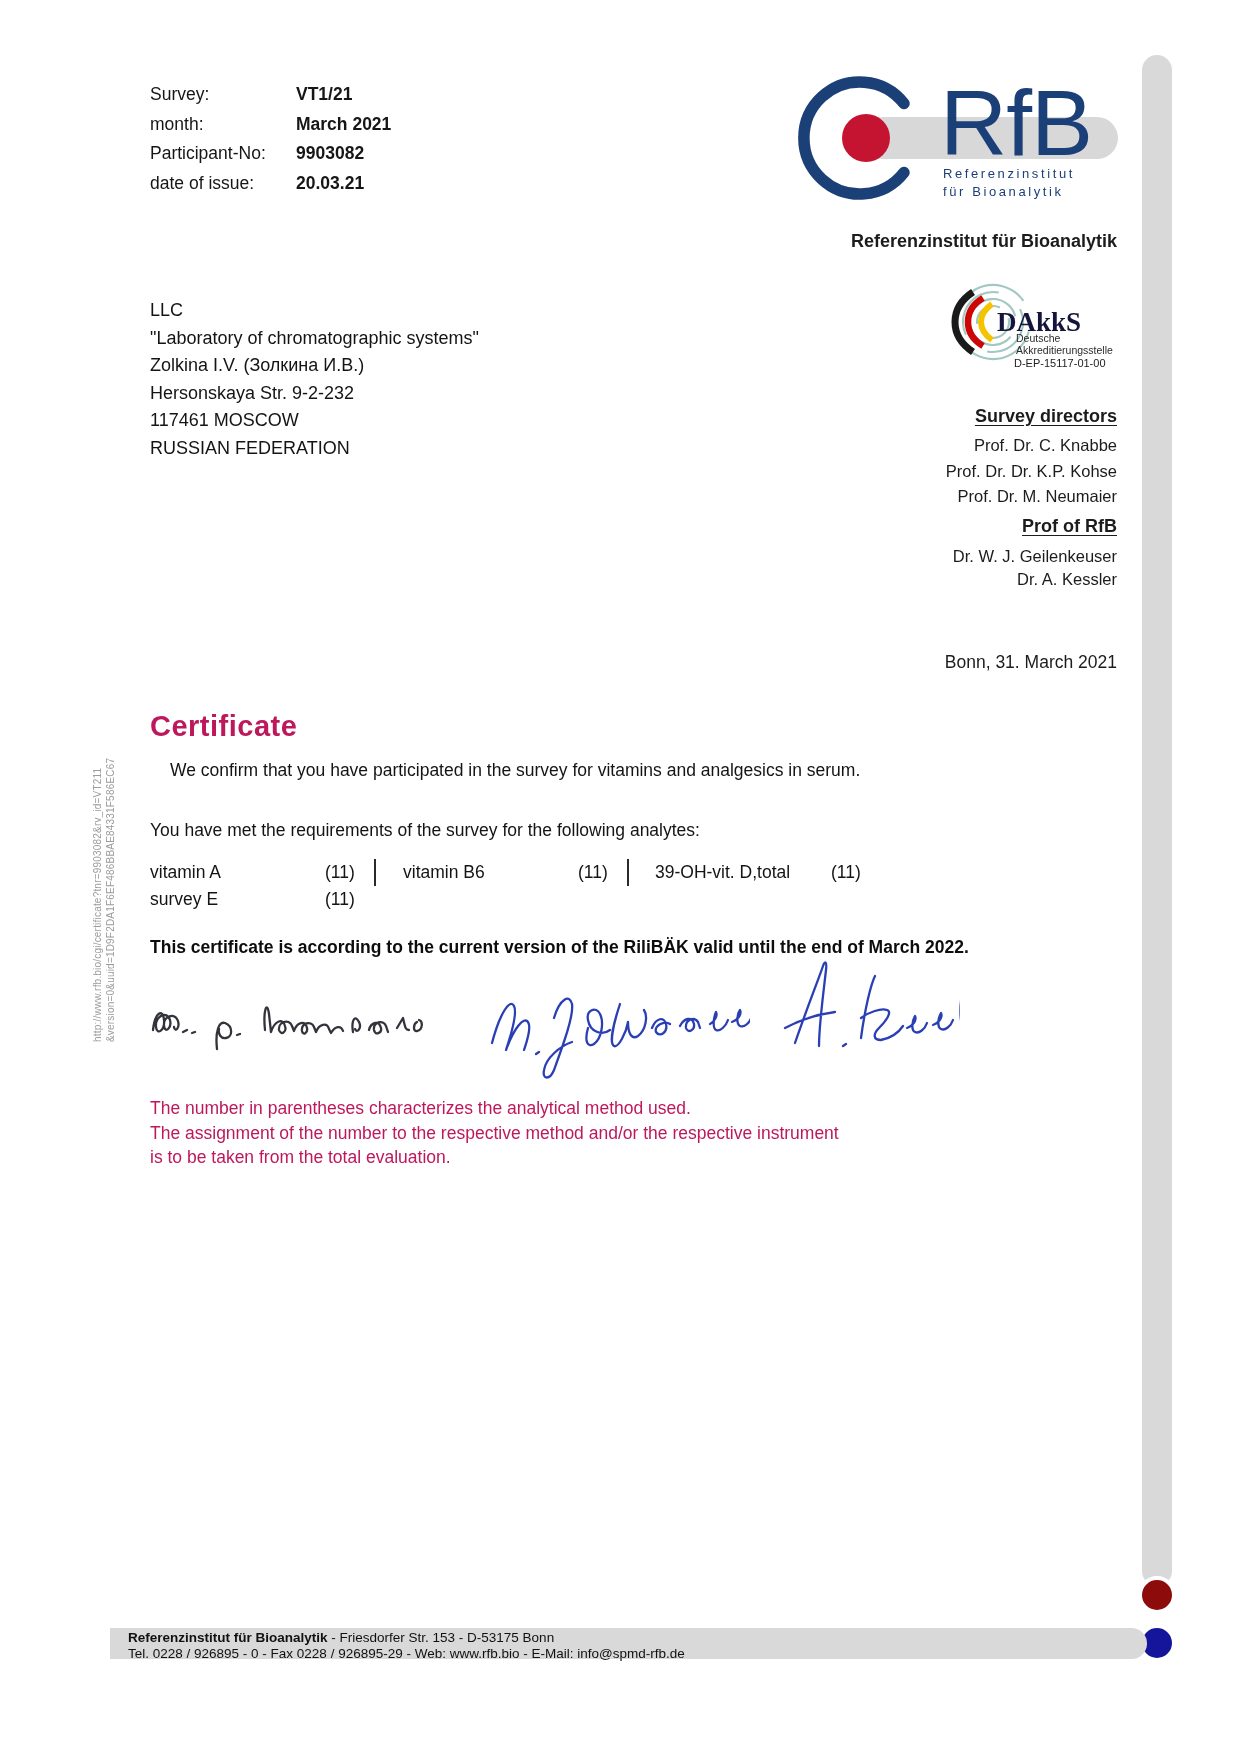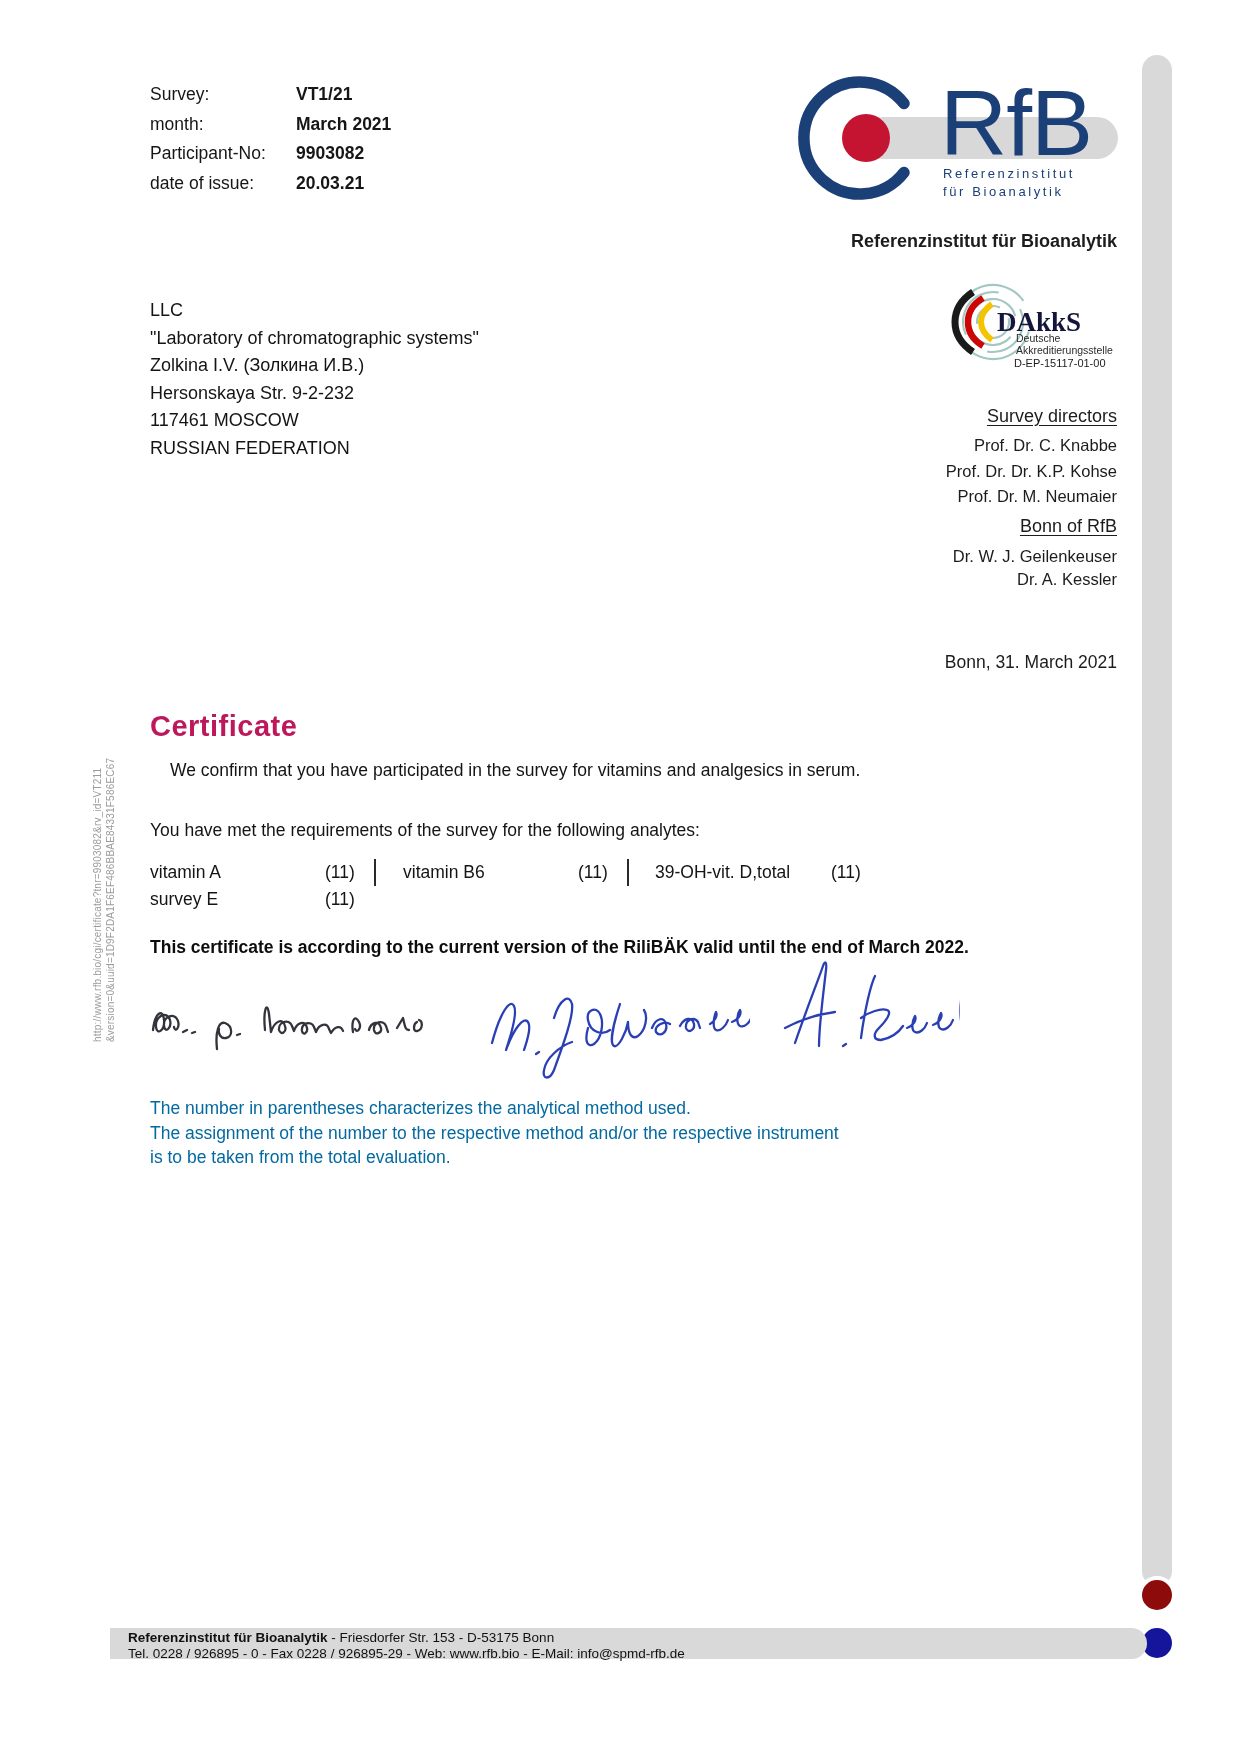--- a/index.html
+++ b/index.html
@@ -4,27 +4,27 @@
 <style>
   html,body{margin:0;padding:0;background:#fff;}
   .page{
     position:relative;width:1240px;height:1755px;background:#ffffff;
     font-family:"Liberation Sans", sans-serif;color:#161616;overflow:hidden;
   }
   .abs{position:absolute;}
   .t17{position:absolute;font-size:17.5px;color:#141414;white-space:nowrap;}
   .t17b{position:absolute;font-size:17.5px;font-weight:bold;color:#0d0d0d;white-space:nowrap;}
   .rightcol{position:absolute;right:123px;text-align:right;white-space:nowrap;color:#1c1c1c;}
-  .underl{text-decoration:underline;text-underline-offset:3px;}
+  .underl{text-decoration:underline;text-underline-offset:3px;font-weight:bold;}
   .info-row{display:flex;line-height:29.5px;font-size:17.5px;}
   .info-row .lbl{width:146px;}
   .info-row .val{font-weight:bold;}
   .addr{line-height:27.5px;font-size:18px;color:#141414;}
   .vdiv{position:absolute;width:2px;height:27px;background:#2a2a2a;}
-  .notes{line-height:24.5px;font-size:17.5px;color:#0369a1;}
+  .notes{line-height:24.5px;font-size:17.5px;color:#be185d;}
   .vert-url{
     position:absolute;left:92px;top:1042px;width:345px;
     transform:rotate(-90deg);transform-origin:top left;
     font-size:10px;line-height:12.5px;color:#9b9b9b;letter-spacing:.2px;white-space:nowrap;
   }
   .gray-vbar{position:absolute;left:1142px;top:55px;width:30px;height:1531px;background:#d9d9d9;border-radius:15px;}
   .footer-band{position:absolute;left:110px;top:1628px;width:1037px;height:31px;background:#d9d9d9;border-radius:0 16px 16px 0;}
   .dot{position:absolute;width:38px;height:38px;border-radius:50%;border:4px solid #ffffff;box-sizing:border-box;}
   .footer-text{position:absolute;left:128px;font-size:13.5px;color:#111;white-space:nowrap;line-height:15px;}
   svg text{font-family:"Liberation Sans", sans-serif;}
@@ -89,21 +89,21 @@
     <text x="79" y="89" font-size="11" fill="#222">D-EP-15117-01-00</text>
   </svg>
 
   <div class="rightcol underl" style="top:406px;font-size:18px;">Survey directors</div>
   <div class="rightcol" style="top:433px;font-size:16.5px;line-height:25.5px;">
     <div>Prof. Dr. C. Knabbe</div>
     <div>Prof. Dr. Dr. K.P. Kohse</div>
     <div>Prof. Dr. M. Neumaier</div>
   </div>
 
-  <div class="rightcol underl" style="top:516px;font-size:18px;">Bonn of RfB</div>
+  <div class="rightcol underl" style="top:516px;font-size:18px;">Prof of RfB</div>
   <div class="rightcol" style="top:545px;font-size:16.5px;line-height:22.5px;">
     <div>Dr. W. J. Geilenkeuser</div>
     <div>Dr. A. Kessler</div>
   </div>
 
   <div class="rightcol" style="top:652px;font-size:17.5px;">Bonn, 31. March 2021</div>
 
   <div class="abs" style="left:150px;top:710px;font-size:29px;font-weight:bold;letter-spacing:.5px;color:#be185d;">Certificate</div>
 
   <div class="t17" style="left:150px;top:760px;margin-left:20px;">We confirm that you have participated in the survey for vitamins and analgesics in serum.</div>

